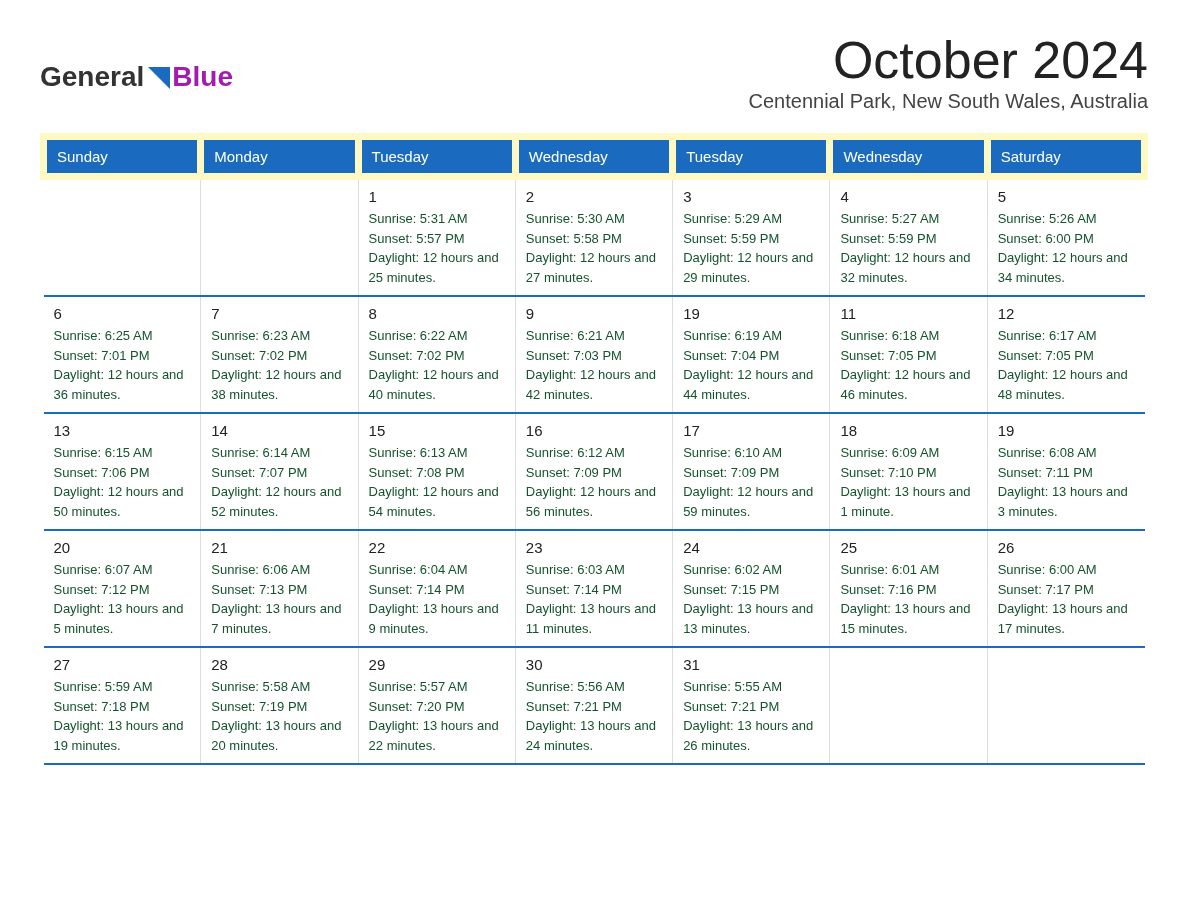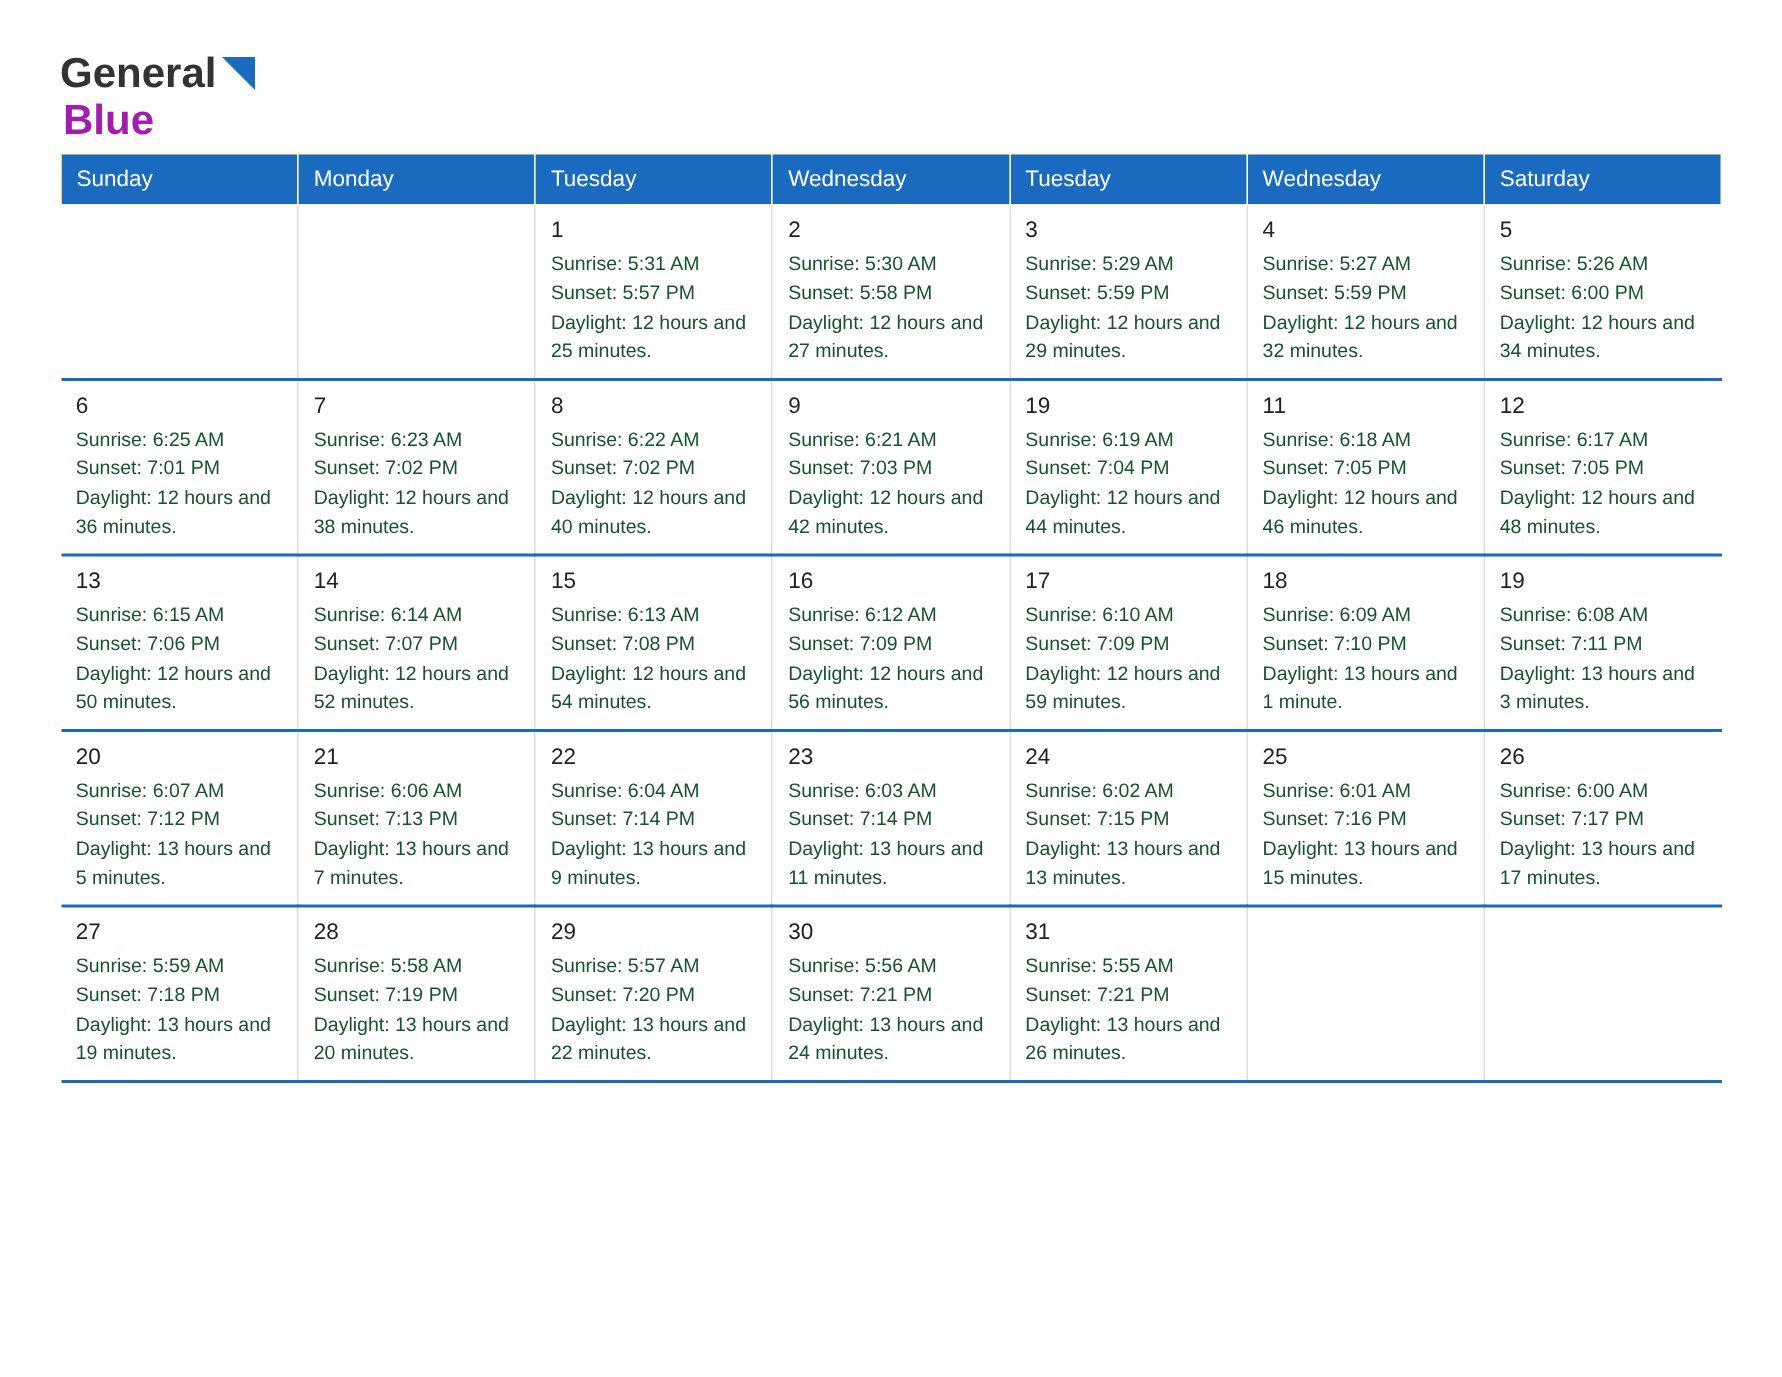--- a/index.html
+++ b/index.html
@@ -51,21 +51,21 @@
     }
     thead tr {
       background-color: #1a6bbf;
     }
     thead th {
       color: #fff;
       font-size: 15px;
       font-weight: normal;
       padding: 8px 10px;
       text-align: left;
-      border: 1px solid #fef9c3;
+      border: 7px solid #fef9c3;
     }
     tbody tr {
       border-bottom: 2px solid #1a6bbf;
     }
     tbody td {
       vertical-align: top;
       padding: 8px 10px;
       font-size: 13px;
       color: #222;
       border-right: 1px solid #ddd;
@@ -89,31 +89,35 @@
     }
     .empty-cell {
       background: #fff;
     }
   </style>
 </head>
 <body>
 
 <div class="header-row">
   <div class="logo">
-    <div style="display:flex; flex-direction:column; line-height:1.1;">
+    <div style="display:flex; flex-direction:row; line-height:1.1;margin-top:28px;">
       <div style="display:flex; align-items:center;">
         <span class="logo-text-general">General</span>
         <div style="display:inline-block; margin-left:4px; margin-top:4px;">
           <svg width="22" height="22" viewBox="0 0 22 22">
             <polygon points="0,0 22,0 22,22" fill="#1a6bbf"></polygon>
           </svg>
         </div>
       </div>
       <span class="logo-text-blue" style="margin-left:2px;">Blue</span>
     </div>
+  </div>
+  <div style="text-align:right;">
+    <div class="month-title">October 2024</div>
+    <div class="location-title">Centennial Park, New South Wales, Australia</div>
   </div>
 </div>
 
 <table>
   <thead>
     <tr>
     <th>Sunday</th>
         <th>Monday</th>
         <th>Tuesday</th>
         <th>Wednesday</th>

